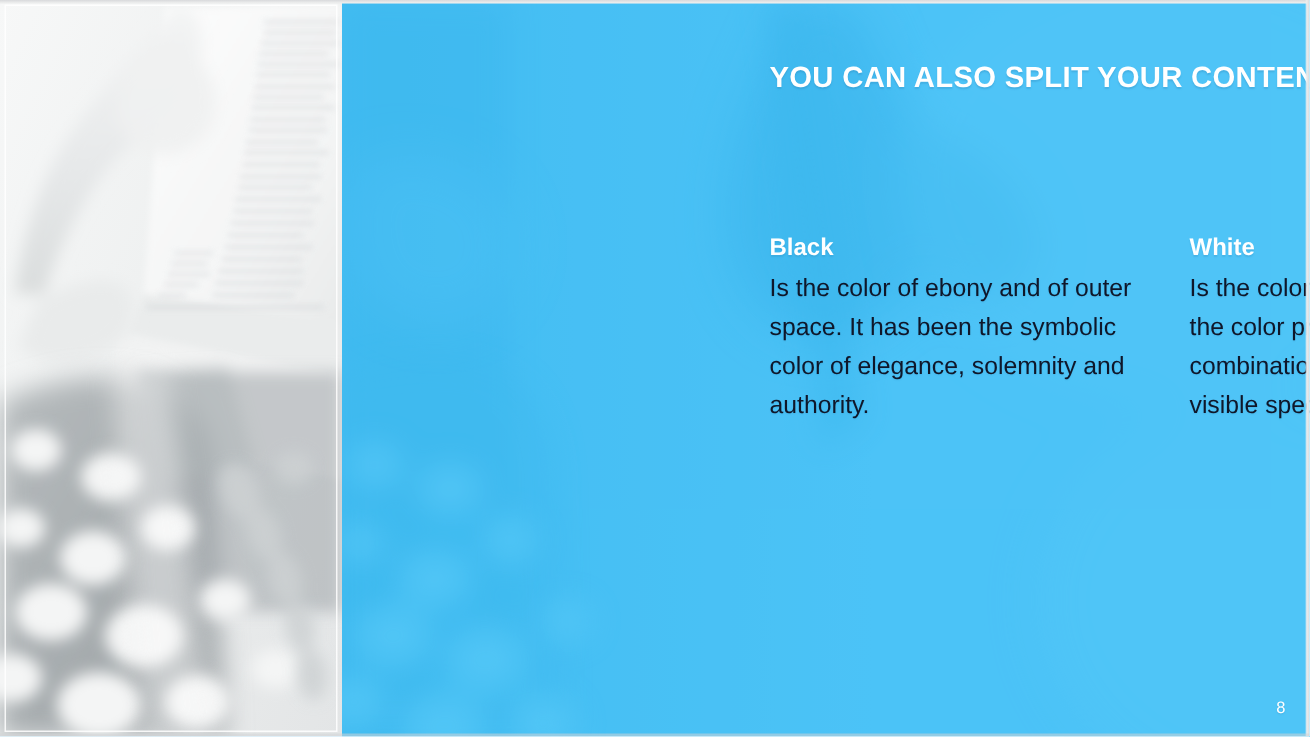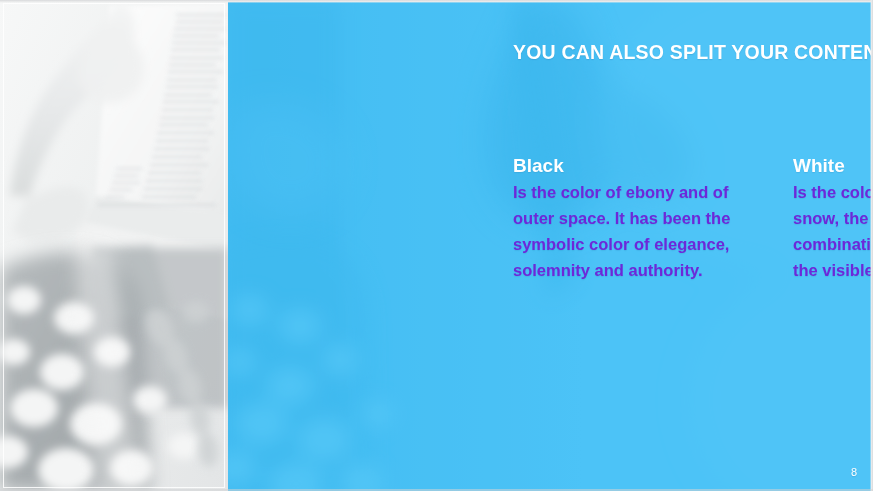--- a/index.html
+++ b/index.html
@@ -106,30 +106,30 @@
   .col {
     position: absolute;
     top: 0;
     width: 255px;
   }
   .col-left  { left: 0px; }
   .col-right { left: 280px; }
 
   .col-head {
     color: #ffffff;
-    font-size: 19px;
+    font-size: 16px;
     font-weight: bold;
     line-height: 22px;
     margin: 0 0 2px 0;
     text-shadow: 0 1px 1px rgba(40,120,170,0.20);
   }
   .col-body {
-    color: #6d28d9;
+    color: #0f172a;
     font-size: 16.5px;
-    font-weight: bold;
+    font-weight: normal;
     line-height: 26px;
     margin: 0;
     text-shadow: 0 1px 1px rgba(40,120,170,0.18);
   }
 
   .page-number {
     position: absolute;
     right: 16px;
     bottom: 12px;
     color: #ffffff;

